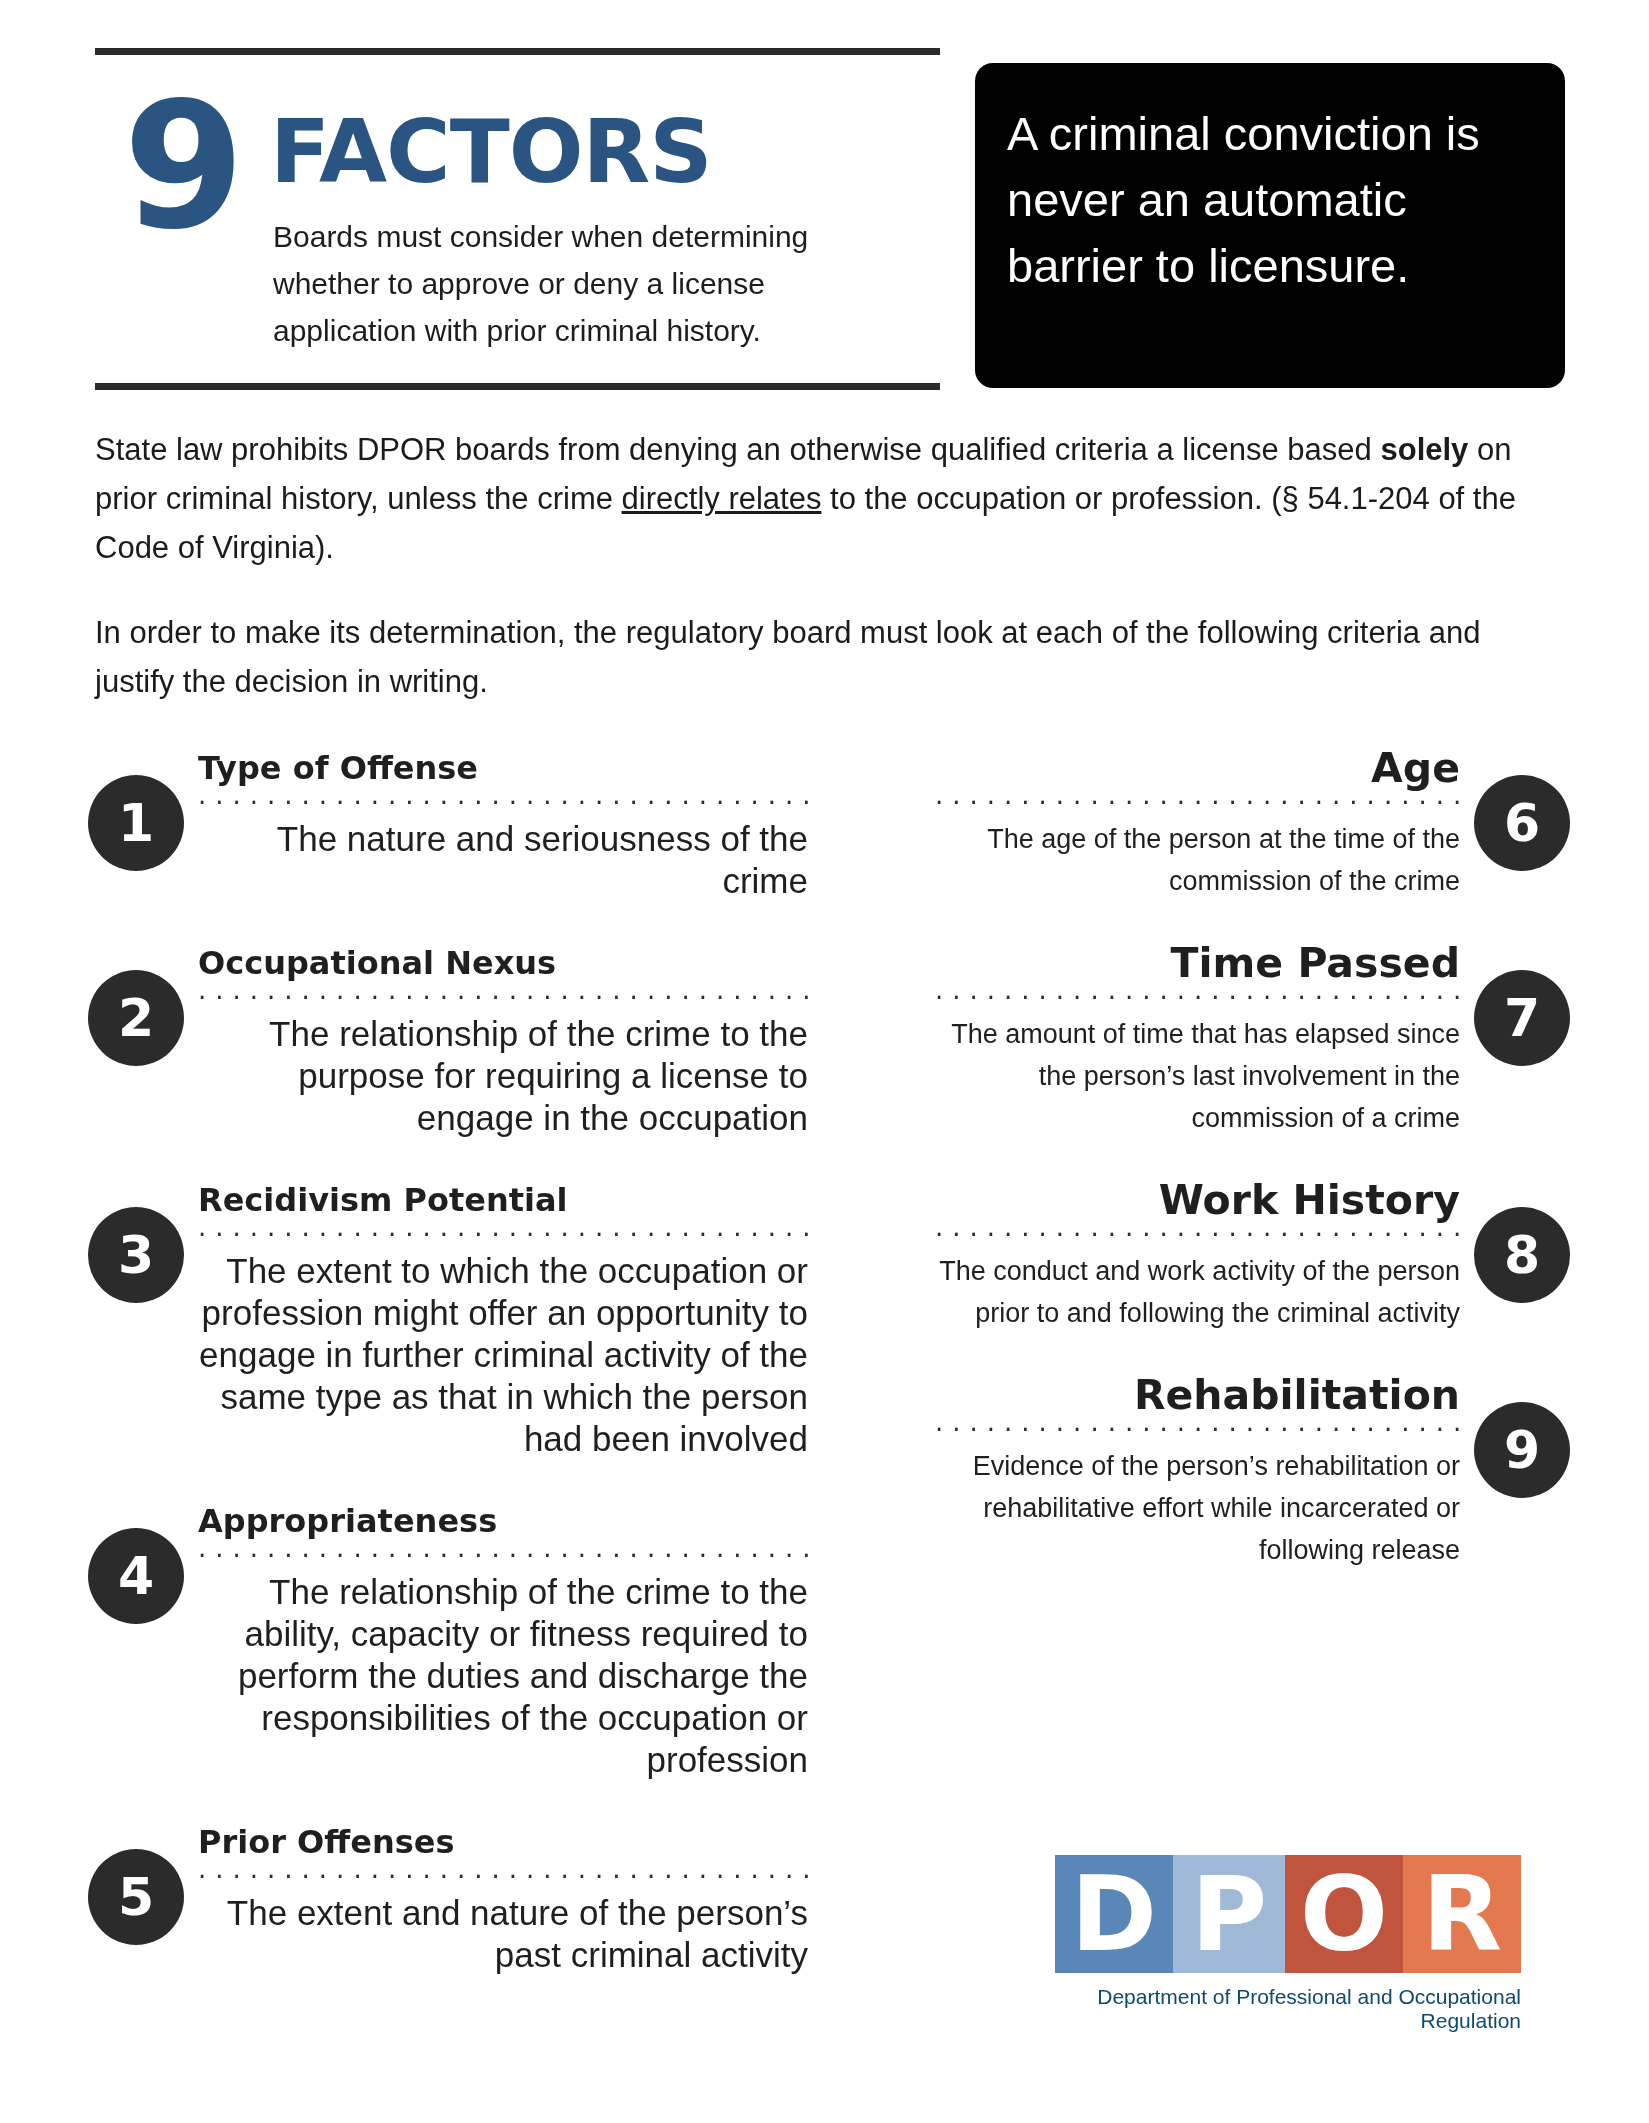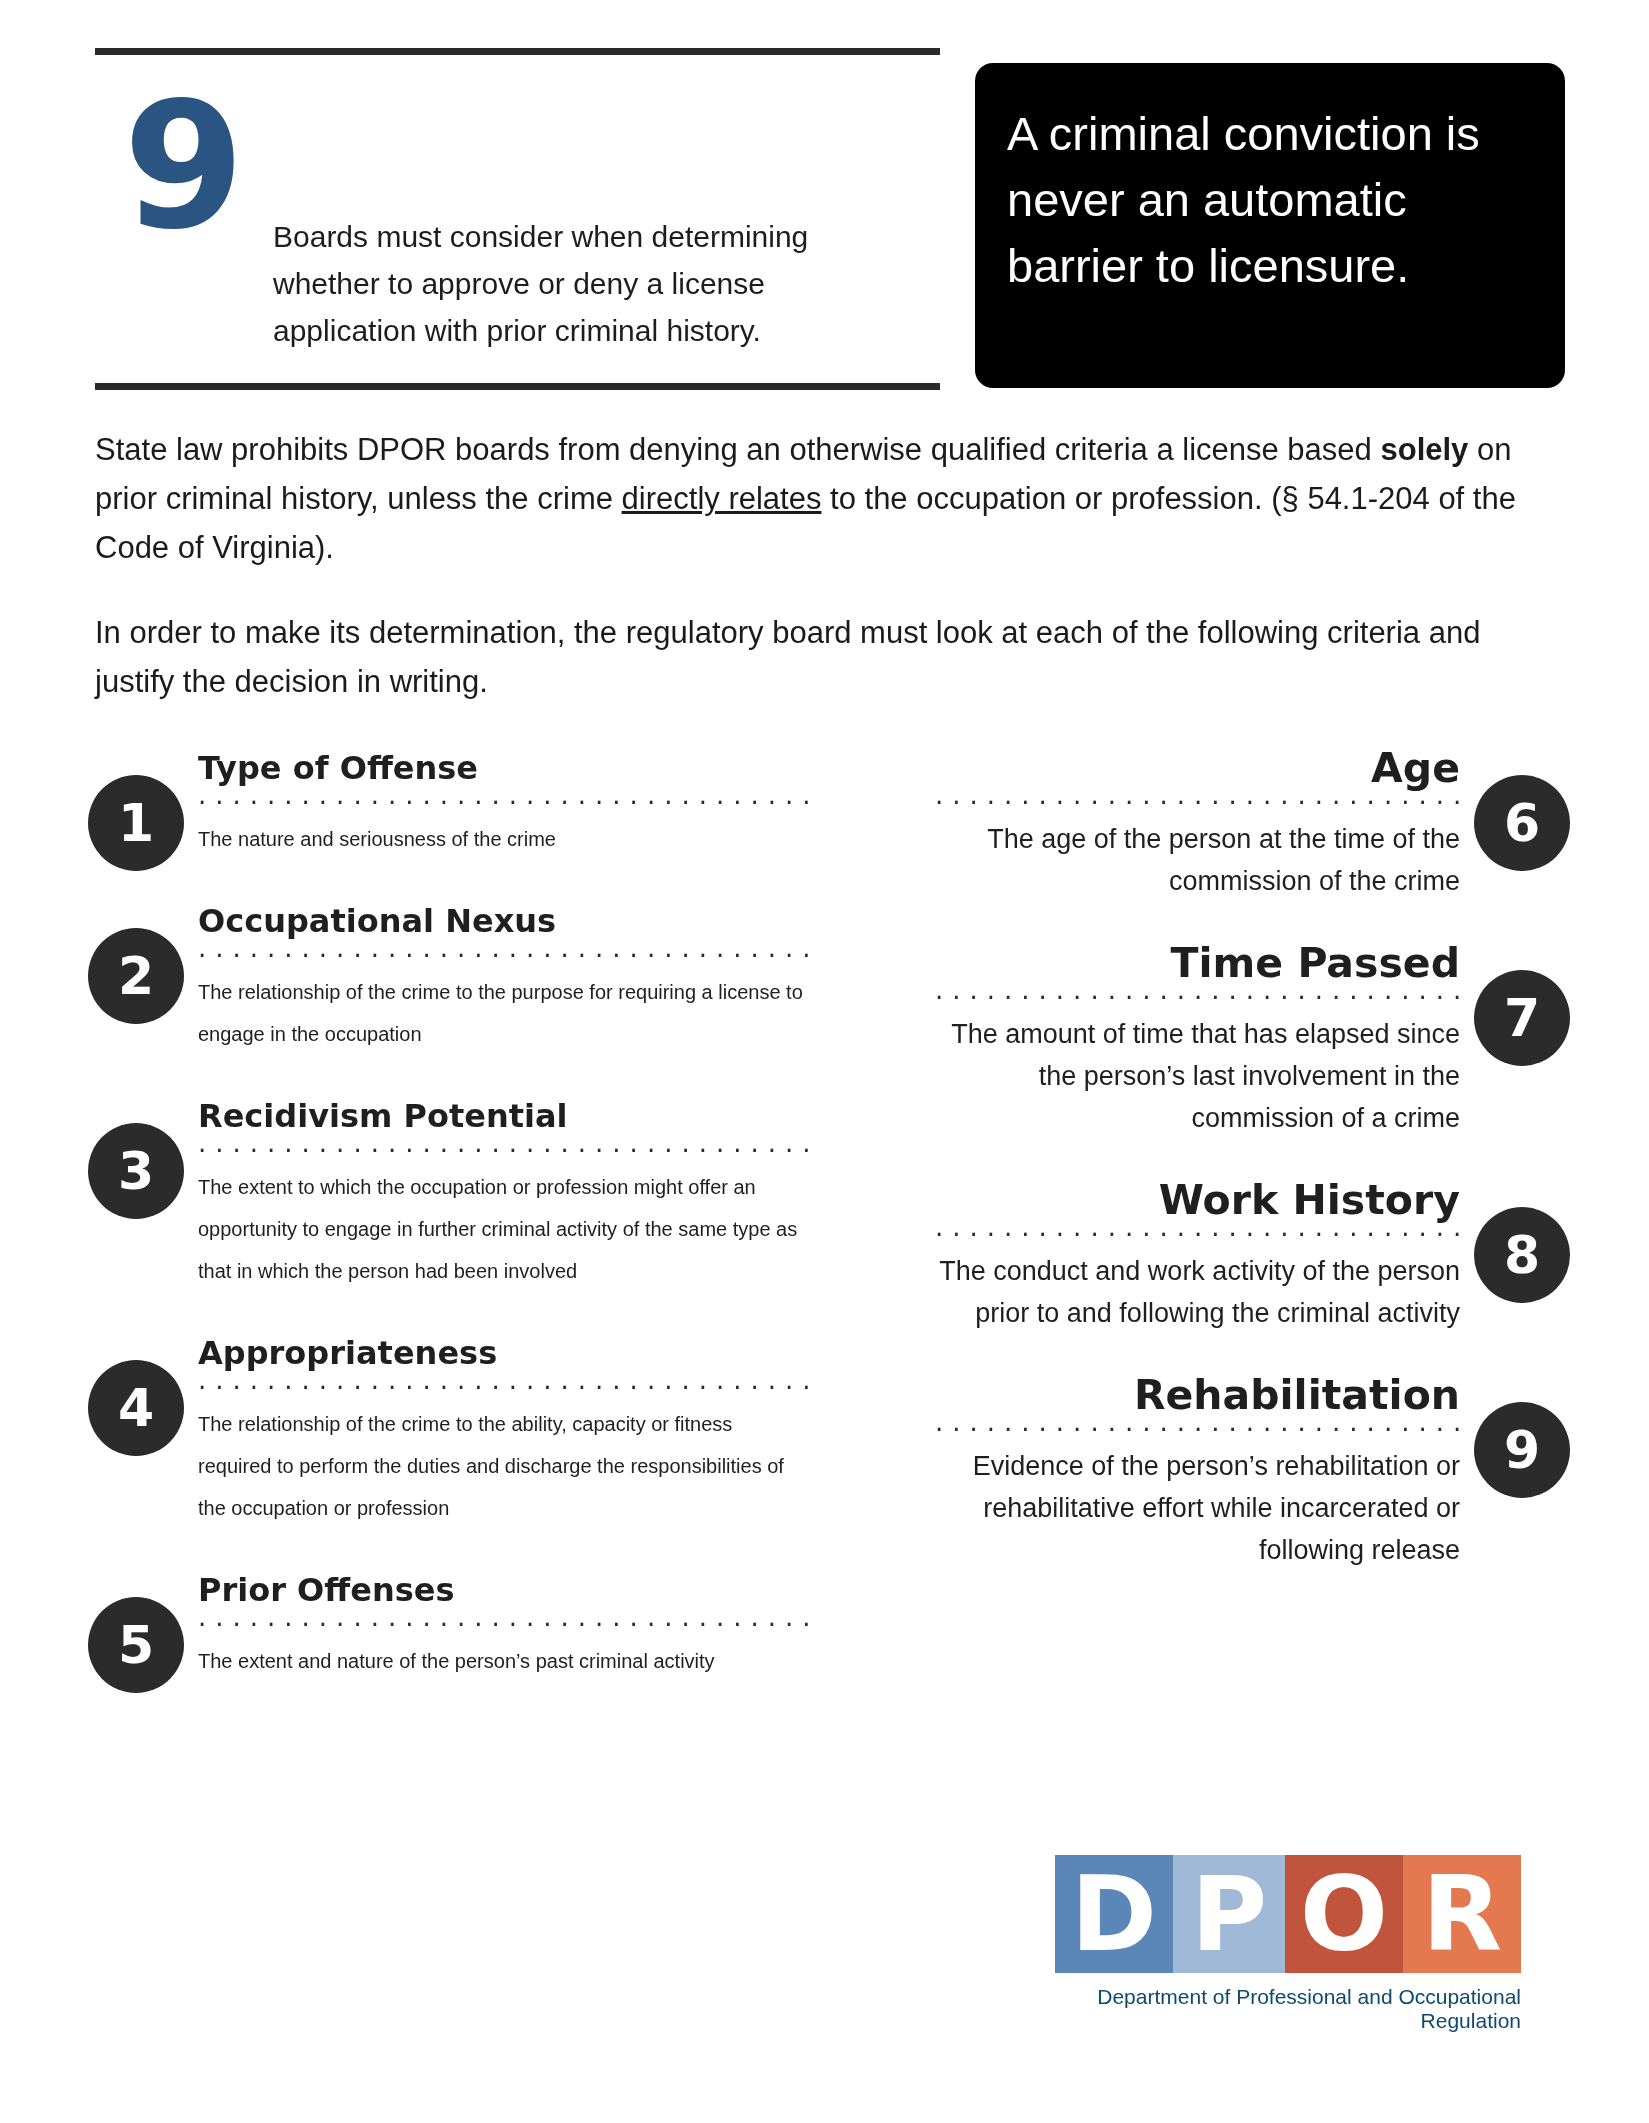--- a/index.html
+++ b/index.html
@@ -146,22 +146,22 @@
   .col-left .factor-title {
     font-size: 32px;
     font-weight: bold;
     font-family: "DejaVu Sans", sans-serif;
     color: #1f1f1f;
     line-height: 46px;
     text-align: left;
   }
   .col-left .dots { text-align: left; }
   .col-left .factor-desc {
-    text-align: left;
-    font-size: 20px;
+    text-align: right;
+    font-size: 35px;
     line-height: 42px;
     color: #1f1f1f;
     margin-top: 9px;
   }
 
   
   .col-right .badge { right: 0; left: auto; }
   .col-right .factor-body { margin-right: 110px; margin-left: 45px; }
   .col-right .factor-title {
     font-size: 41px;
@@ -227,20 +227,21 @@
   }
 </style>
 </head>
 <body>
 
 <div class="page">
 
   <div class="header">
     <div class="header-left">
       <div class="big-nine">9</div>
+      <div class="factors-word">FACTORS</div>
       <div class="factors-sub">Boards must consider when determining whether to approve or deny a license application with prior criminal history.</div>
     </div>
     <div class="header-right">
       <div class="callout">A criminal conviction is never an automatic barrier to licensure.</div>
     </div>
   </div>
 
   <div class="intro">
     <p><span>State law prohibits DPOR boards from denying an otherwise qualified criteria a license based </span><b>solely</b><span> on prior criminal history, unless the crime </span><u>directly relates</u><span> to the occupation or profession. (§ 54.1-204 of the Code of Virginia).</span></p>
     <p>In order to make its determination, the regulatory board must look at each of the following criteria and justify the decision in writing.</p>

